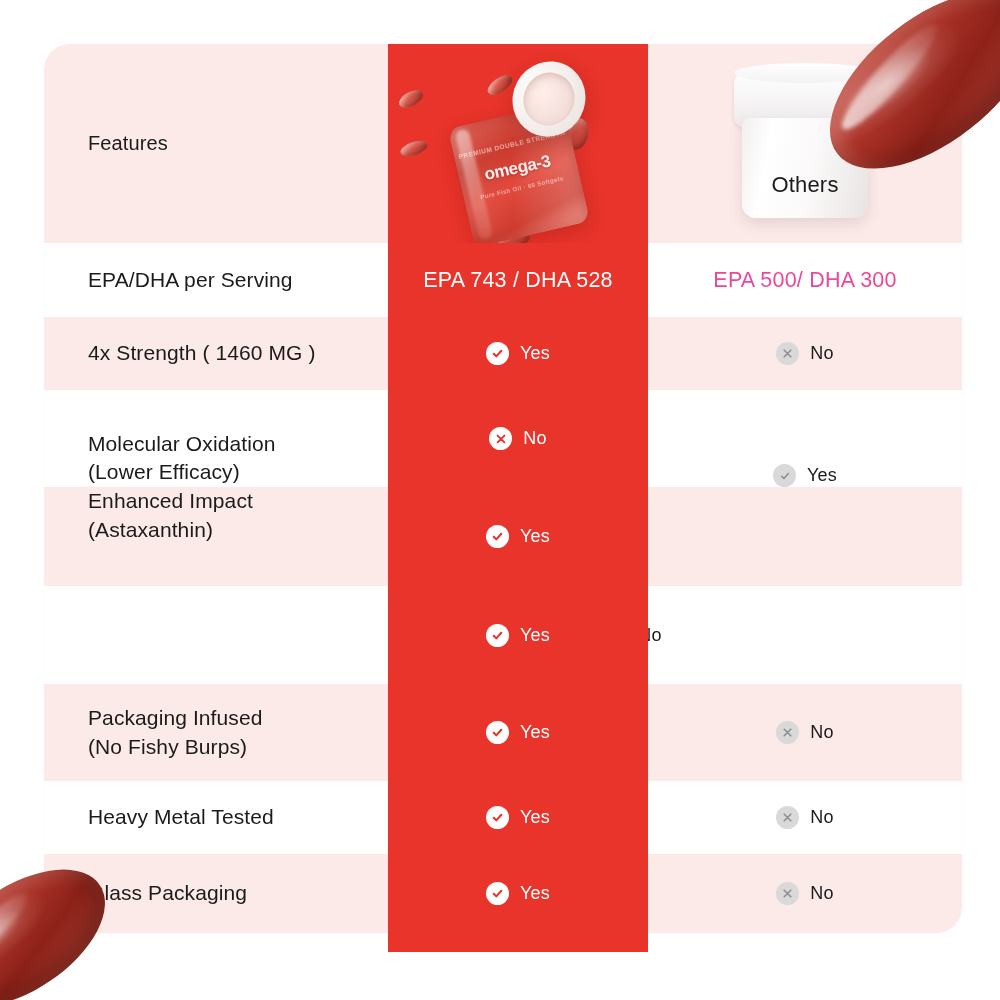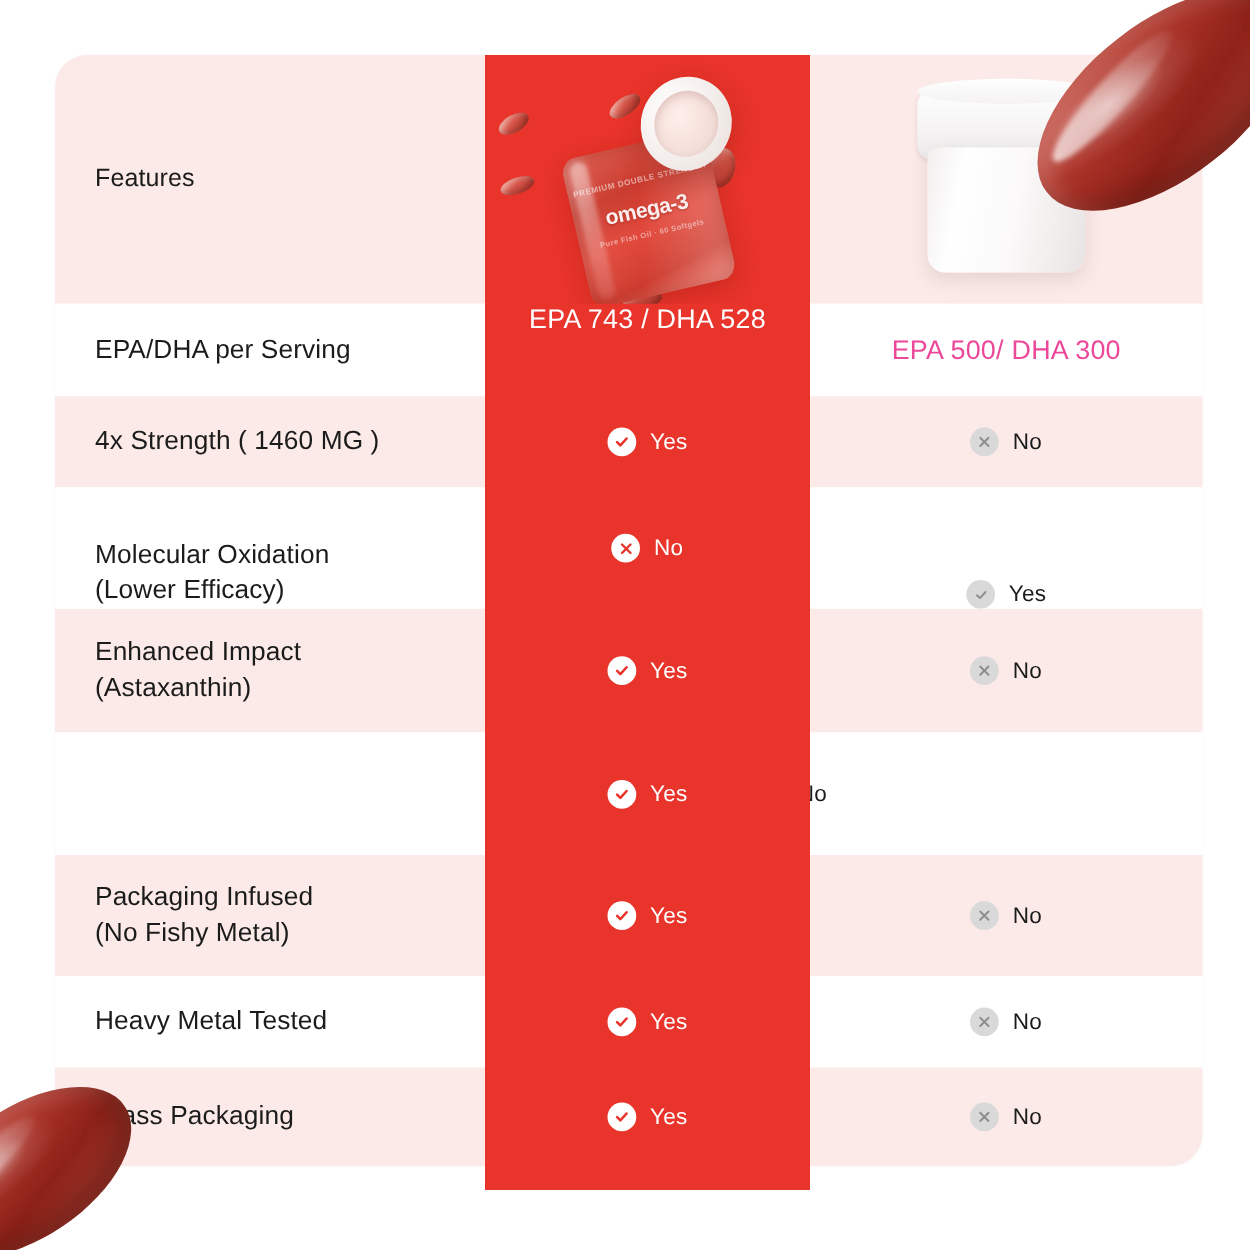--- a/index.html
+++ b/index.html
@@ -83,34 +83,34 @@
     width: 100%;
     box-sizing: border-box;
   }
   .row.tint   { background: #fbeae8; }
   .row.plain  { background: #ffffff; }
 
   .row-head { height: 199px; }
   .row-1 { height: 74px; text-align: center; }
   .row-2 { height: 73px; }
   .row-3 { height: 97px; align-items: flex-end; }
-  .row-4 { height: 99px; }
+  .row-4 { height: 99px; flex-direction: column; }
   .row-5 { height: 98px; }
   .row-6 { height: 97px; }
   .row-7 { height: 73px; }
   .row-8 { height: 79px; }
 
   .cell {
     box-sizing: border-box;
     display: flex;
     align-items: center;
   }
   .cell-feature {
     width: 344px;
-    padding-left: 32px;
+    padding-left: 44px;
     padding-right: 16px;
   }
   .cell-ours {
     width: 260px;
     justify-content: center;
   }
   .cell-others {
     flex: 1;
     justify-content: center;
   }
@@ -143,20 +143,21 @@
     height: 908px;
     background: #e8342a;
     z-index: 4;
     display: flex;
     flex-direction: column;
     pointer-events: auto;
   }
   .rc-head { height: 199px; position: relative; overflow: hidden; }
   .rc-cell {
     display: flex;
+    align-items: center;
     justify-content: center;
   }
   .rc-1 { height: 74px; }
   .rc-2 { height: 73px; }
   .rc-3 { height: 97px; }
   .rc-4 { height: 99px; }
   .rc-5 { height: 98px; }
   .rc-6 { height: 97px; }
   .rc-7 { height: 73px; }
   .rc-8 { height: 79px; }
@@ -350,20 +351,21 @@
 
       <div class="row row-head tint">
         <div class="cell cell-feature">
           <span class="feature-text head">Features</span>
         </div>
         <div class="cell cell-ours"></div>
         <div class="cell cell-others">
           <div id="others-jar-wrap">
             <div id="others-jar-lid"></div>
             <div id="others-jar-body"></div>
+            <div id="others-jar-text">Others</div>
           </div>
         </div>
       </div>
 
       <div class="row row-1 plain">
         <div class="cell cell-feature">
           <span class="feature-text">EPA/DHA per Serving</span>
         </div>
         <div class="cell cell-ours"></div>
         <div class="cell cell-others">
@@ -439,21 +441,21 @@
             </span>
             <span class="label">No</span>
           </span>
         </div>
       </div>
 
       <div class="row row-6 tint">
         <div class="cell cell-feature">
           <span class="feature-text">
             <span>Packaging Infused</span><br>
-            <span>(No Fishy Metal)</span>
+            <span>(No Fishy Burps)</span>
           </span>
         </div>
         <div class="cell cell-ours"></div>
         <div class="cell cell-others">
           <span class="mark others">
             <span class="badge">
               <svg width="11" height="11" viewBox="0 0 12 12">
                   <path d="M2.4 2.4 L9.6 9.6 M9.6 2.4 L2.4 9.6" stroke="#8d8d8d" stroke-width="1.7" stroke-linecap="round"></path>
                 </svg>
             </span>

